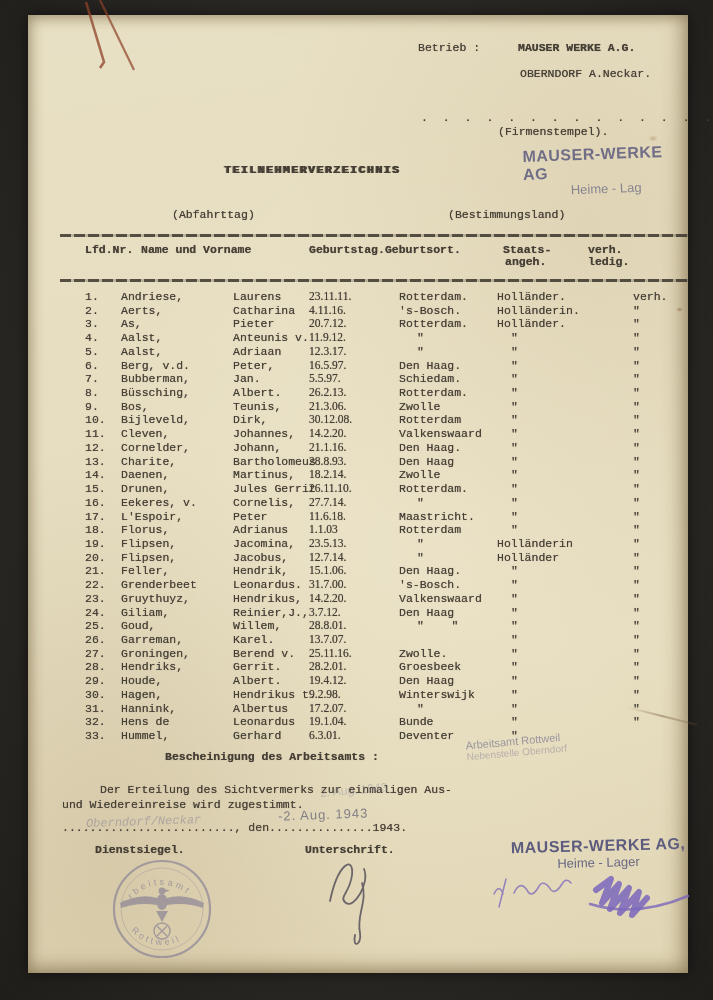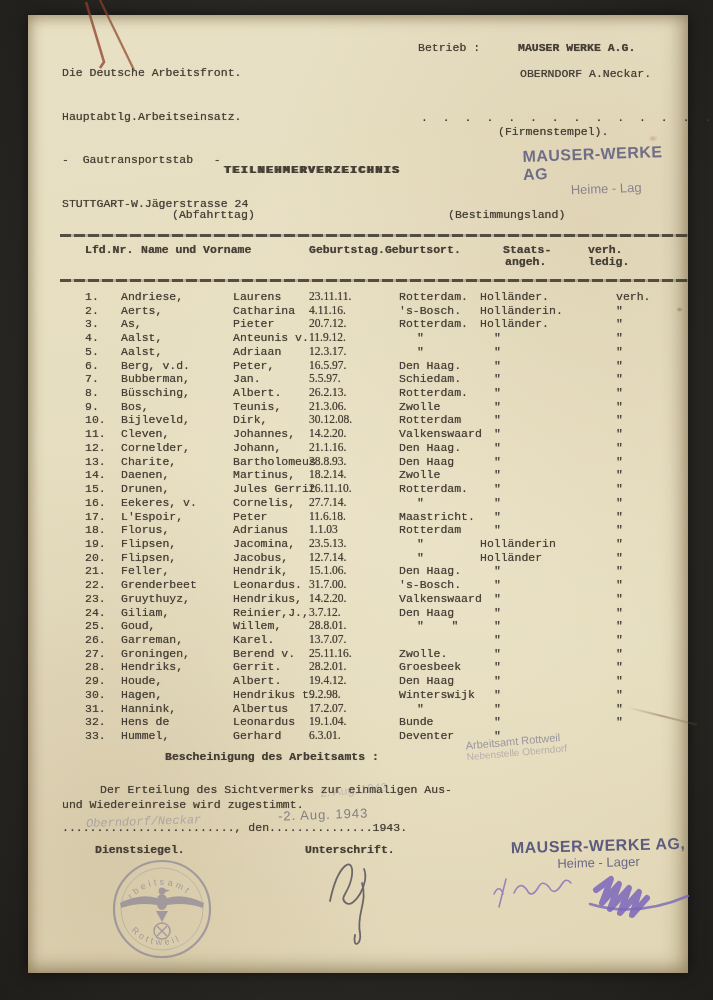--- a/index.html
+++ b/index.html
@@ -52,21 +52,21 @@
   .rule1{top:219px;} .rule2{top:264px;}
   .hdr{font-weight:bold;}
   .h-nr{left:57px;top:228px;} .h-name{left:113px;top:228px;} .h-birth{left:281px;top:228px;}
   .h-st1{left:475px;top:228px;} .h-st2{left:477px;top:240px;}
   .h-v1{left:560px;top:228px;} .h-v2{left:560px;top:240px;}
   .rows{position:absolute;left:0;top:275px;width:660px;}
   .trow{display:flex;padding-left:57px;height:13.72px;line-height:13.72px;}
   .trow span{box-sizing:border-box;color:#453e34;font-size:11.5px;white-space:pre;
     text-shadow:0 0 .7px rgba(69,62,52,.7);overflow:visible;}
   .c-nr{width:36px;} .c-name{width:112px;} .c-vorname{width:76px;} .c-geb{width:90px;font-family:Liberation Serif, serif;}
-  .c-ort{width:81px;} .c-staat{width:102px;} .c-verh{width:80px;padding-left:34px;}
+  .c-ort{width:98px;} .c-staat{width:102px;} .c-verh{width:80px;padding-left:34px;}
   .c-ort.ditto{padding-left:18px;} .c-staat.ditto{padding-left:14px;}
   
   .cert-head{left:137px;top:735px;font-weight:bold;}
   .cert-b1{left:72px;top:768px;}
   .cert-b2{left:34px;top:783px;}
   .dateline{left:34px;top:806px;}
   .place-ow{left:58px;top:800px;transform:rotate(-2deg);color:#8a8694;opacity:.55;
     font-style:italic;font-size:12px;}
   .sig-label1{left:67px;top:828px;font-weight:bold;}
   .sig-label2{left:277px;top:828px;font-weight:bold;}
@@ -82,26 +82,20 @@
 </head>
 <body>
 
 <div class="paper">
 
   <svg class="pen-marks" style="left:0;top:-15px;width:200px;height:90px;" viewBox="0 0 200 90">
     <path d="M58,2 L76,62 L72,68" stroke="#8d4128" stroke-width="2.6" fill="none" opacity=".75"></path>
     <path d="M72,0 L106,70" stroke="#8d4128" stroke-width="2.2" fill="none" opacity=".7"></path>
   </svg>
 
-  <div class="lh-left typed">
-    <div>Die Deutsche Arbeitsfront.</div>
-    <div>Hauptabtlg.Arbeitseinsatz.</div>
-    <div>-  Gautransportstab   -</div>
-    <div>STUTTGART-W.Jägerstrasse 24</div>
-  </div>
   <div class="abs typed betrieb-label">Betrieb :</div>
   <div class="abs typed betrieb-name">MAUSER WERKE A.G.</div>
   <div class="abs typed betrieb-place">OBERNDORF A.Neckar.</div>
   <div class="abs typed dots">. . . . . . . . . . . . . .</div>
   <div class="abs typed stempel-label">(Firmenstempel).</div>
 
   <div class="abs stamp stamp-top">
     <div class="stamp-l1">MAUSER-WERKE AG</div>
     <div class="stamp-l2">Heime - Lag</div>
   </div>

